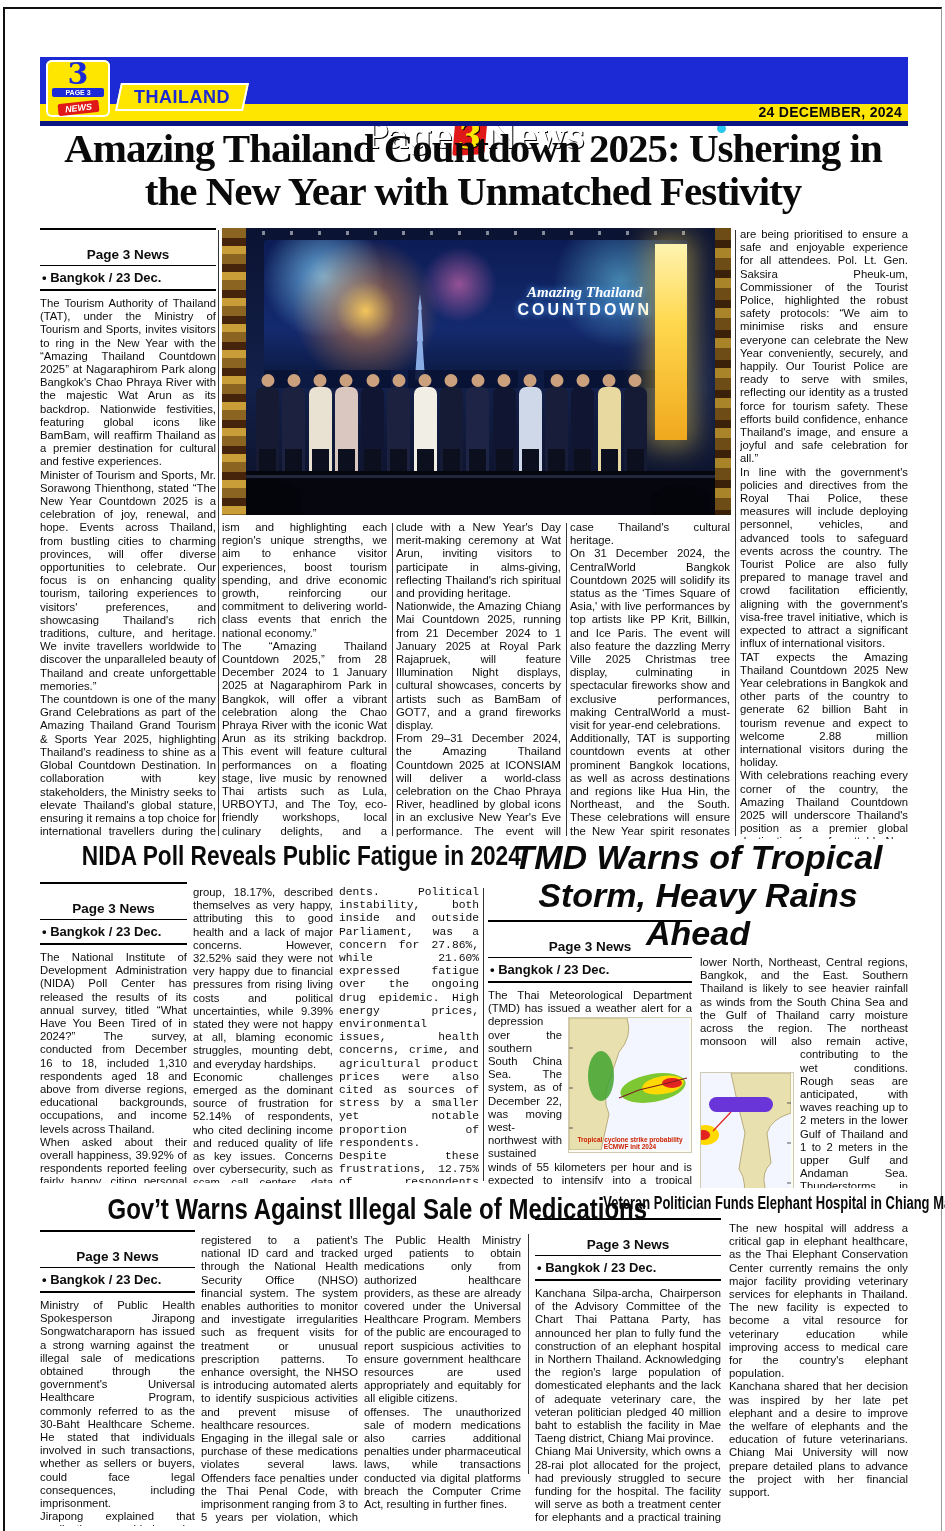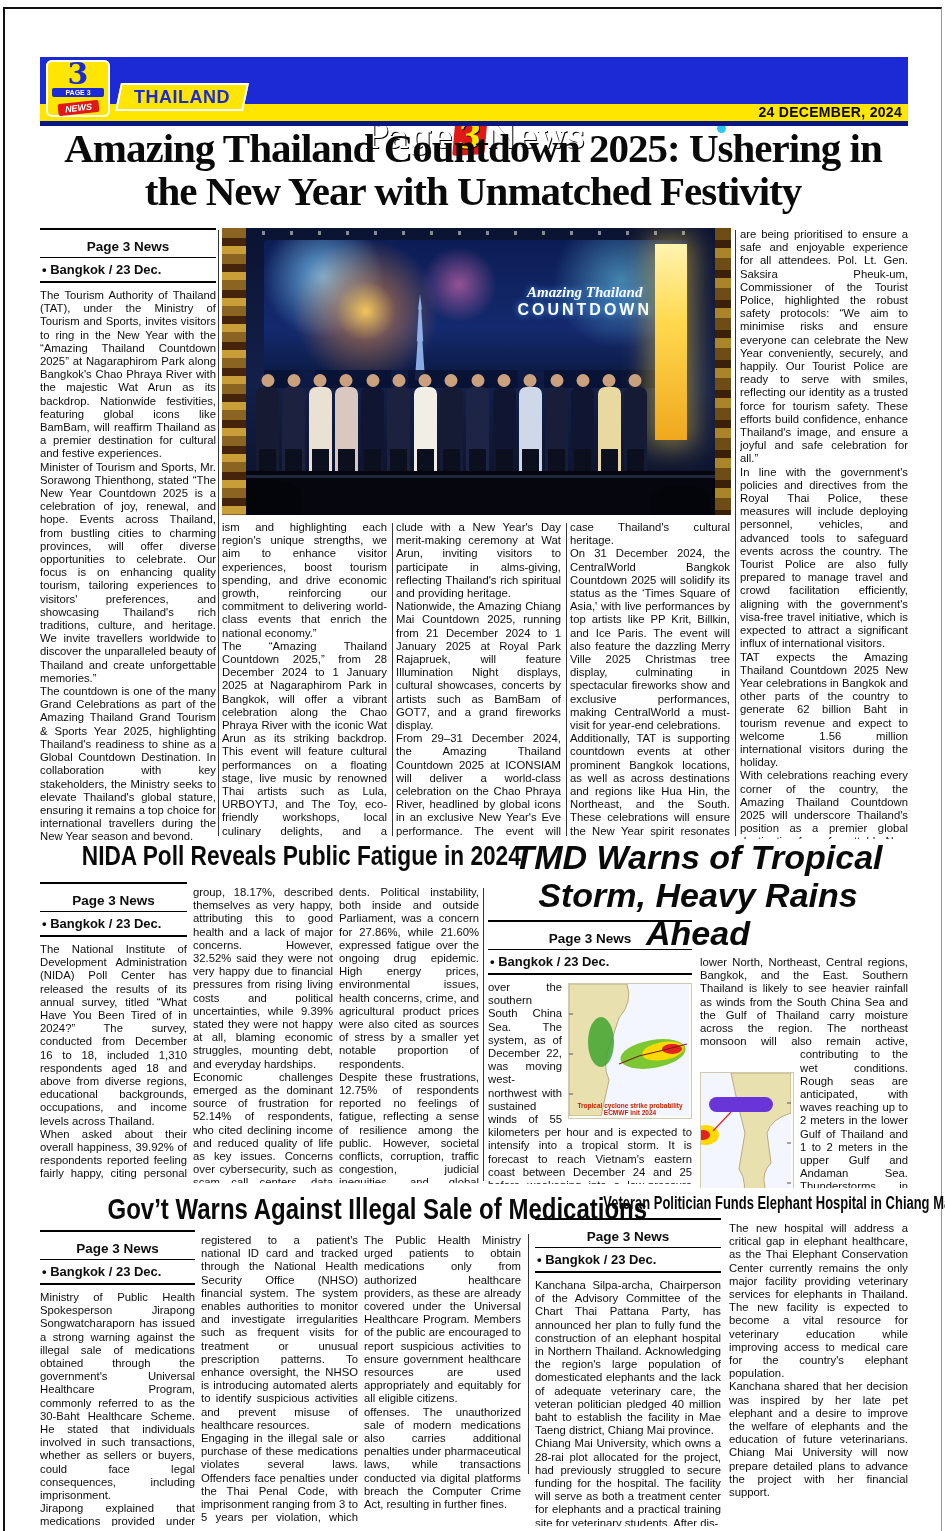--- a/index.html
+++ b/index.html
@@ -32,21 +32,21 @@
 
   
   .main-headline{position:absolute;left:38px;top:127px;width:870px;text-align:center;
                  font-family:"Liberation Serif",serif;font-weight:bold;font-size:41px;line-height:1.04;
                  letter-spacing:-1px;color:#0a0a0a;}
   .sub-headline{position:absolute;text-align:center;font-weight:bold;color:#0a0a0a;white-space:nowrap;}
   .sub-headline .sq{display:inline-block;transform-origin:center;}
 
   
   .kicker{border-top:2px solid #000;margin-bottom:6px;}
-  .kicker .k1{text-align:center;font-weight:bold;font-size:13.5px;padding:9px 0 2px;border-bottom:1.5px solid #000;}
+  .kicker .k1{text-align:center;font-weight:bold;font-size:13.5px;padding:17px 0 2px;border-bottom:1.5px solid #000;}
   .kicker .k2{font-weight:bold;font-size:13px;padding:4px 0 4px 2px;border-bottom:2px solid #000;}
 
   
   .col{position:absolute;overflow:hidden;font-size:11.3px;line-height:1.17;text-align:justify;color:#0d0d0d;}
   .col p{margin:0;}
   .vrule{position:absolute;width:1px;background:#333;}
 
   
   .photo{position:absolute;left:222px;top:228px;width:509px;height:287px;overflow:hidden;
          background:linear-gradient(180deg,#0b1332 0%,#13204a 55%,#0a0f22 100%);}
@@ -188,21 +188,21 @@
     <div>
         <p>case Thailand's cultural heritage.</p>
         <p>On 31 December 2024, the CentralWorld Bangkok Countdown 2025 will solidify its status as the ‘Times Square of Asia,' with live performances by top artists like PP Krit, Billkin, and Ice Paris. The event will also feature the dazzling Merry Ville 2025 Christmas tree display, culminating in spectacular fireworks show and exclusive performances, making CentralWorld a must-visit for year-end celebrations.</p>
         <p>Additionally, TAT is supporting countdown events at other prominent Bangkok locations, as well as across destinations and regions like Hua Hin, the Northeast, and the South. These celebrations will ensure the New Year spirit resonates throughout Thailand, from fireworks at Hua Hin Beach to cultural festivities in Chaiyaphum, Udon Thani, and Hat Yai.</p>
       </div>
   </div>
   <div class="col" style="left:740px;top:228px;width:168px;height:611px;">
     <div>
         <p>are being prioritised to ensure a safe and enjoyable experience for all attendees. Pol. Lt. Gen. Saksira Pheuk-um, Commissioner of the Tourist Police, highlighted the robust safety protocols: “We aim to minimise risks and ensure everyone can celebrate the New Year conveniently, securely, and happily. Our Tourist Police are ready to serve with smiles, reflecting our identity as a trusted force for tourism safety. These efforts build confidence, enhance Thailand's image, and ensure a joyful and safe celebration for all.”</p>
         <p>In line with the government's policies and directives from the Royal Thai Police, these measures will include deploying personnel, vehicles, and advanced tools to safeguard events across the country. The Tourist Police are also fully prepared to manage travel and crowd facilitation efficiently, aligning with the government's visa-free travel initiative, which is expected to attract a significant influx of international visitors.</p>
-        <p>TAT expects the Amazing Thailand Countdown 2025 New Year celebrations in Bangkok and other parts of the country to generate 62 billion Baht in tourism revenue and expect to welcome 1.56 million international visitors during the holiday.</p>
+        <p>TAT expects the Amazing Thailand Countdown 2025 New Year celebrations in Bangkok and other parts of the country to generate 62 billion Baht in tourism revenue and expect to welcome 2.88 million international visitors during the holiday.</p>
         <p>With celebrations reaching every corner of the country, the Amazing Thailand Countdown 2025 will underscore Thailand's position as a premier global destination for unforgettable New Year festivities, blending tradition, innovation, and world-class entertainment.</p>
       </div>
   </div>
 
   <div class="vrule" style="left:218px;top:230px;height:606px;"></div>
   <div class="vrule" style="left:392px;top:523px;height:313px;"></div>
   <div class="vrule" style="left:566px;top:523px;height:313px;"></div>
   <div class="vrule" style="left:735px;top:230px;height:606px;"></div>
 
   <div class="sub-headline" style="left:40px;top:841px;width:442px;font-size:27px;">
@@ -217,36 +217,36 @@
         <p>The National Institute of Development Administration (NIDA) Poll Center has released the results of its annual survey, titled “What Have You Been Tired of in 2024?” The survey, conducted from December 16 to 18, included 1,310 respondents aged 18 and above from diverse regions, educational backgrounds, occupations, and income levels across Thailand.</p>
         <p>When asked about their overall happiness, 39.92% of respondents reported feeling fairly happy, citing personal contentment, smooth work lives, and minimal obstacles. A smaller</p>
       </div>
   </div>
   <div class="col" style="left:193px;top:886px;width:140px;height:297px;">
     <div>
         <p>group, 18.17%, described themselves as very happy, attributing this to good health and a lack of major concerns. However, 32.52% said they were not very happy due to financial pressures from rising living costs and political uncertainties, while 9.39% stated they were not happy at all, blaming economic struggles, mounting debt, and everyday hardships.</p>
         <p>Economic challenges emerged as the dominant source of frustration for 52.14% of respondents, who cited declining income and reduced quality of life as key issues. Concerns over cybersecurity, such as scam call centers, data breaches, and online fraud, affected 28.09% of respon-</p>
       </div>
   </div>
-  <div class="col" style="left:339px;top:886px;width:140px;height:297px;">
+  <div class="col" style="left:339px;top:886px;width:140px;height:297px;font-family:Liberation Mono, monospace;">
     <div>
         <p>dents. Political instability, both inside and outside Parliament, was a concern for 27.86%, while 21.60% expressed fatigue over the ongoing drug epidemic. High energy prices, environmental issues, health concerns, crime, and agricultural product prices were also cited as sources of stress by a smaller yet notable proportion of respondents.</p>
         <p>Despite these frustrations, 12.75% of respondents reported no feelings of fatigue, reflecting a sense of resilience among the public. However, societal conflicts, corruption, traffic congestion, judicial inequities, and global tensions added to the overall landscape of challenges identified in the survey.</p>
       </div>
   </div>
   <div class="vrule" style="left:483px;top:888px;height:293px;"></div>
 
   <div class="sub-headline" style="left:488px;top:838px;width:420px;font-size:34px;line-height:1.12;white-space:normal;font-style:italic;">TMD Warns of Tropical Storm, Heavy Rains Ahead</div>
   <div class="col" style="left:488px;top:920px;width:204px;height:264px;">
     <div class="kicker">
       <div class="k1">Page 3 News</div>
       <div class="k2">• Bangkok / 23 Dec.</div>
     </div>
     <p>
-      <span class="map-float map-r"><svg width="120" height="132" viewBox="0 0 120 132">
+      <span>The Thai Meteorological Department (TMD) has issued a weather alert for a depression </span><span class="map-float map-r"><svg width="120" height="132" viewBox="0 0 120 132">
             <rect width="120" height="132" fill="#f3f6ff"></rect>
             <path d="M0,0 L58,0 Q64,18 50,34 L42,58 Q32,80 40,96 L32,132 L0,132 Z" fill="#e9e0b0" stroke="#b9ac7a" stroke-width="1"></path>
             <ellipse cx="32" cy="58" rx="13" ry="25" fill="#3fa32e" opacity="0.85"></ellipse>
             <ellipse cx="84" cy="70" rx="33" ry="14" fill="#7dc832" transform="rotate(-10 84 70)"></ellipse>
             <ellipse cx="94" cy="67" rx="21" ry="9" fill="#ffd900" transform="rotate(-10 94 67)"></ellipse>
             <ellipse cx="103" cy="65" rx="10" ry="5" fill="#e32222"></ellipse>
             <polyline points="50,80 70,72 95,66 118,60" fill="none" stroke="#7a2020" stroke-width="1.2"></polyline>
             <line x1="0" y1="30" x2="4" y2="30" stroke="#555"></line>
             <line x1="0" y1="70" x2="4" y2="70" stroke="#555"></line>
             <line x1="0" y1="110" x2="4" y2="110" stroke="#555"></line>

